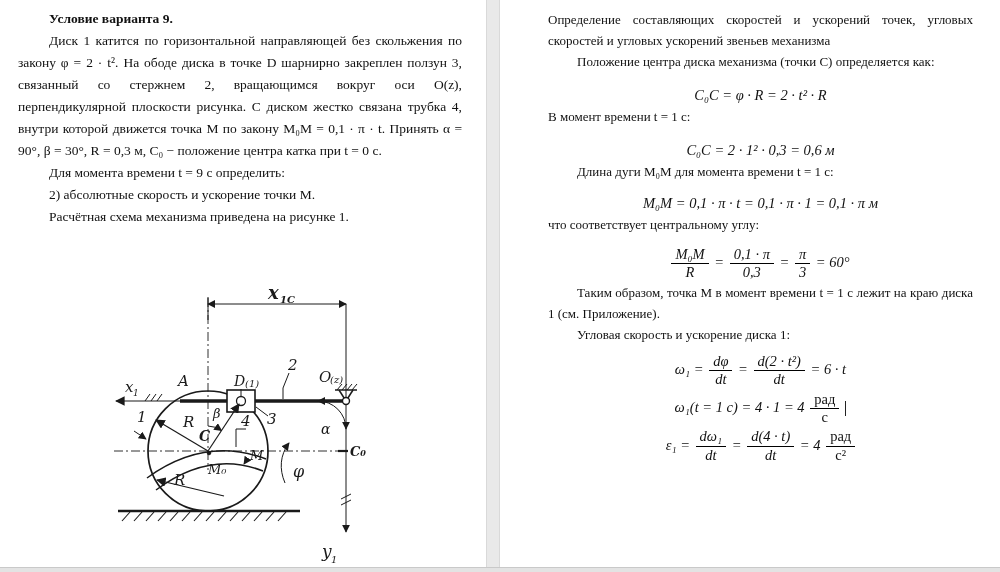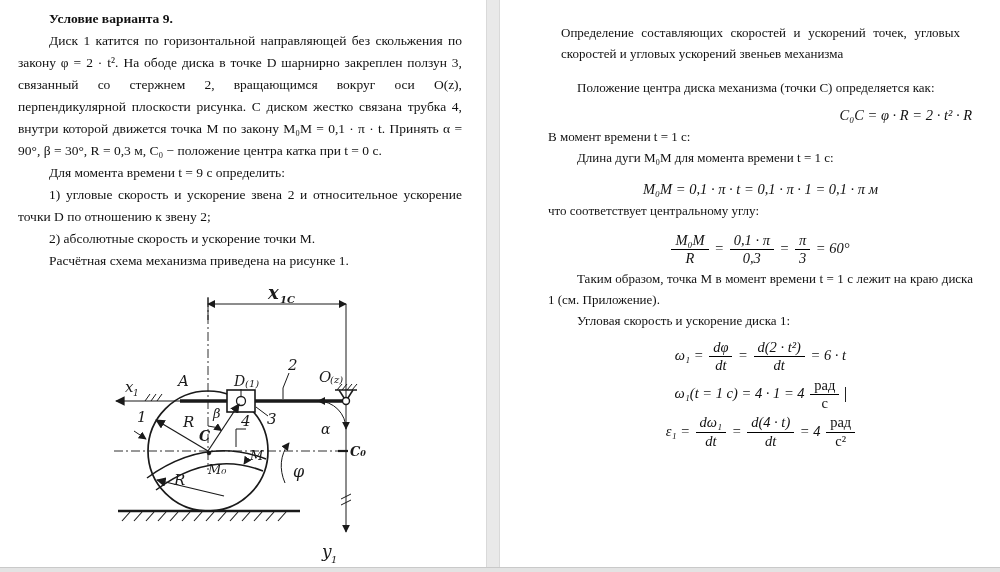--- a/index.html
+++ b/index.html
@@ -12,55 +12,54 @@
   #bottom-strip{position:absolute;left:0;top:567px;width:1000px;height:5px;background:#e3e3e3;
             border-top:1px solid #c9c9c9;box-sizing:border-box;}
 
   .lp-text{padding:8px 24px 0 18px;font:13.5px/22px "Liberation Serif",serif;text-align:justify;}
   .lp-text p{margin:0;text-indent:31px;font-family:Liberation Serif, serif;}
   .lp-text .doc-title{font-weight:bold;}
 
   .rp-text{padding:9px 27px 0 48px;font:13px/21px "Liberation Serif",serif;text-align:justify;}
   .rp-text p{margin:0;text-indent:29px;}
   .rp-text p.noindent{text-indent:0;}
-  .rp-text .heading{text-indent:0;margin:13px;}
+  .rp-text .heading{text-indent:0;margin:0;}
 
   .formula{text-align:center;font-family:"Liberation Serif",serif;font-style:italic;
            font-size:14.5px;text-indent:0 !important;}
   .formula > span{margin:0 1px;}
   .frac{display:inline-block;vertical-align:middle;text-align:center;margin:0 3px;}
   .frac > span{display:block;line-height:1.2;padding:0 4px;}
   .frac .num{border-bottom:1px solid #000;}
   .up{font-style:normal;}
   .caret{display:inline-block;width:1.5px;height:15px;background:#222;vertical-align:middle;
          margin-left:2px;margin-top:-6px;}
 
   .mt18{margin-top:18px;} .mt11{margin-top:11px;}
-  .mt8{margin-top:8px;} .mt7{margin-top:7px;text-align:right;}
+  .mt8{margin-top:8px;} .mt7{margin-top:13px;}
   .mt5{margin-top:11px;} .mt2{margin-top:2px;} .mt1{margin-top:1px;}
 
   #figure-svg{position:absolute;left:100px;top:276px;}
   #figure-svg path,#figure-svg line,#figure-svg circle,#figure-svg rect,#figure-svg polyline
     {fill:none;stroke:#1a1a1a;}
   #figure-svg text{fill:#1a1a1a;stroke:none;font-family:"DejaVu Serif","Liberation Serif",serif;
     font-style:italic;}
   .dashdot{stroke-dasharray:9 3 2 3;stroke-width:0.9;}
   .thin{stroke-width:1;} .med{stroke-width:1.5;} .handl{stroke-width:1.2;}
 </style>
 </head>
 <body>
 
 <div id="viewport">
 
   <div class="page" id="page-left">
     <div class="lp-text">
       <p class="doc-title">Условие варианта 9.</p>
       <p>Диск 1 катится по горизонтальной направляющей без скольжения по закону φ = 2 · t². На ободе диска в точке D шарнирно закреплен ползун 3, связанный со стержнем 2, вращающимся вокруг оси O(z), перпендикулярной плоскости рисунка. С диском жестко связана трубка 4, внутри которой движется точка M по закону M₀M = 0,1 · π · t. Принять α = 90°, β = 30°, R = 0,3 м, C₀ − положение центра катка при t = 0 с.</p>
       <p>Для момента времени t = 9 с определить:</p>
-      <p>1) угловые скорость и ускорение звена 2 и относительное ускорение точки D по отношению к звену 2;</p>
       <p>2) абсолютные скорость и ускорение точки M.</p>
       <p>Расчётная схема механизма приведена на рисунке 1.</p>
     </div>
 
     <svg id="figure-svg" width="270" height="292" viewBox="0 0 270 292">
       <defs>
         <marker id="ah" viewBox="0 0 10 10" refX="9" refY="5" markerWidth="8" markerHeight="8" orient="auto-start-reverse">
           <path d="M0,0 L10,5 L0,10 z" style="fill:#1a1a1a;stroke:none"></path>
         </marker>
       </defs>
@@ -176,20 +175,23 @@
       <p class="heading">Определение составляющих скоростей и ускорений точек, угловых скоростей и угловых ускорений звеньев механизма</p>
 
       <p class="mt18">Положение центра диска механизма (точки C) определяется как:</p>
 
       <div class="formula mt7">
         <span>C₀C = φ · R = 2 · t² · R</span>
       </div>
 
       <p class="noindent mt11">В момент времени t = 1 с:</p>
 
+      <div class="formula mt7">
+        <span>C₀C = 2 · 1² · 0,3 = 0,6 м</span>
+      </div>
 
       <p class="mt1">Длина дуги M₀M для момента времени t = 1 с:</p>
 
       <div class="formula mt5">
         <span>M₀M = 0,1 · π · t = 0,1 · π · 1 = 0,1 · π м</span>
       </div>
 
       <p class="noindent mt2">что соответствует центральному углу:</p>
 
       <div class="formula mt5">

